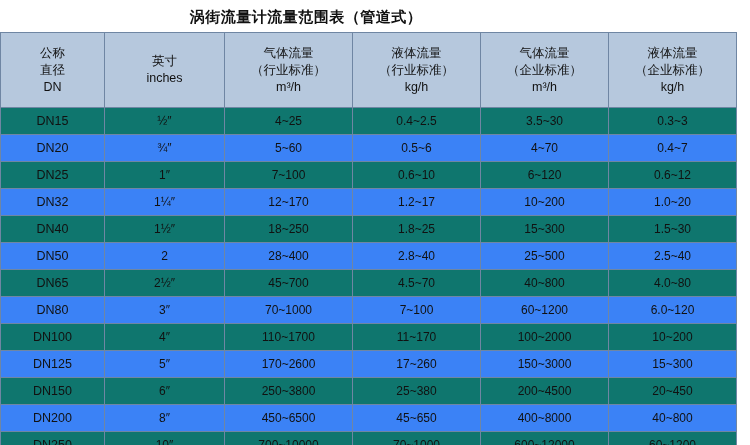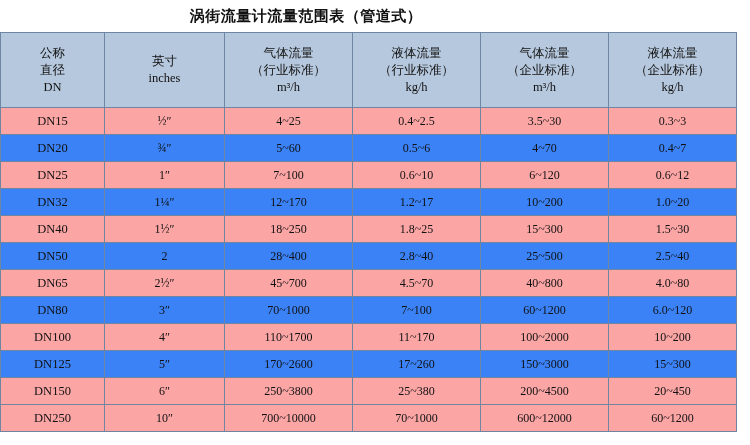--- a/index.html
+++ b/index.html
@@ -13,21 +13,20 @@
     font-family: "Liberation Sans", sans-serif;
     color: #1a1a1a;
     overflow: hidden;
   }
   .page {
     width: 612px;
     height: 445px;
     box-sizing: border-box;
     padding: 0;
     position: relative;
-    font-family: Liberation Serif, serif;
   }
   .title {
     text-align: center;
     font-size: 15px;
     font-weight: bold;
     color: #111111;
     letter-spacing: 0.5px;
     padding: 8px 0 7px 0;
     height: 17px;
     line-height: 17px;
@@ -64,21 +63,21 @@
   }
   thead th .hl {
     display: block;
   }
   tbody td {
     height: 26px;
     line-height: 26px;
     font-size: 12px;
   }
   tbody tr.odd td {
-    background: #fca5a5;
+    background: #0f766e;
     margin-top: 35px;
   }
   tbody tr.even td {
     background: #3b82f6;
   }
   tbody td.col-name {
     font-size: 12.5px;
   }
 </style>
 </head>
@@ -213,20 +212,28 @@
         <td>15~300</td>
       </tr>
       <tr class="odd">
         <td class="col-name">DN150</td>
         <td>6″</td>
         <td>250~3800</td>
         <td>25~380</td>
         <td>200~4500</td>
         <td>20~450</td>
       </tr>
+      <tr class="even">
+        <td class="col-name">DN200</td>
+        <td>8″</td>
+        <td>450~6500</td>
+        <td>45~650</td>
+        <td>400~8000</td>
+        <td>40~800</td>
+      </tr>
       <tr class="odd">
         <td class="col-name">DN250</td>
         <td>10″</td>
         <td>700~10000</td>
         <td>70~1000</td>
         <td>600~12000</td>
         <td>60~1200</td>
       </tr>
 
     </tbody>

